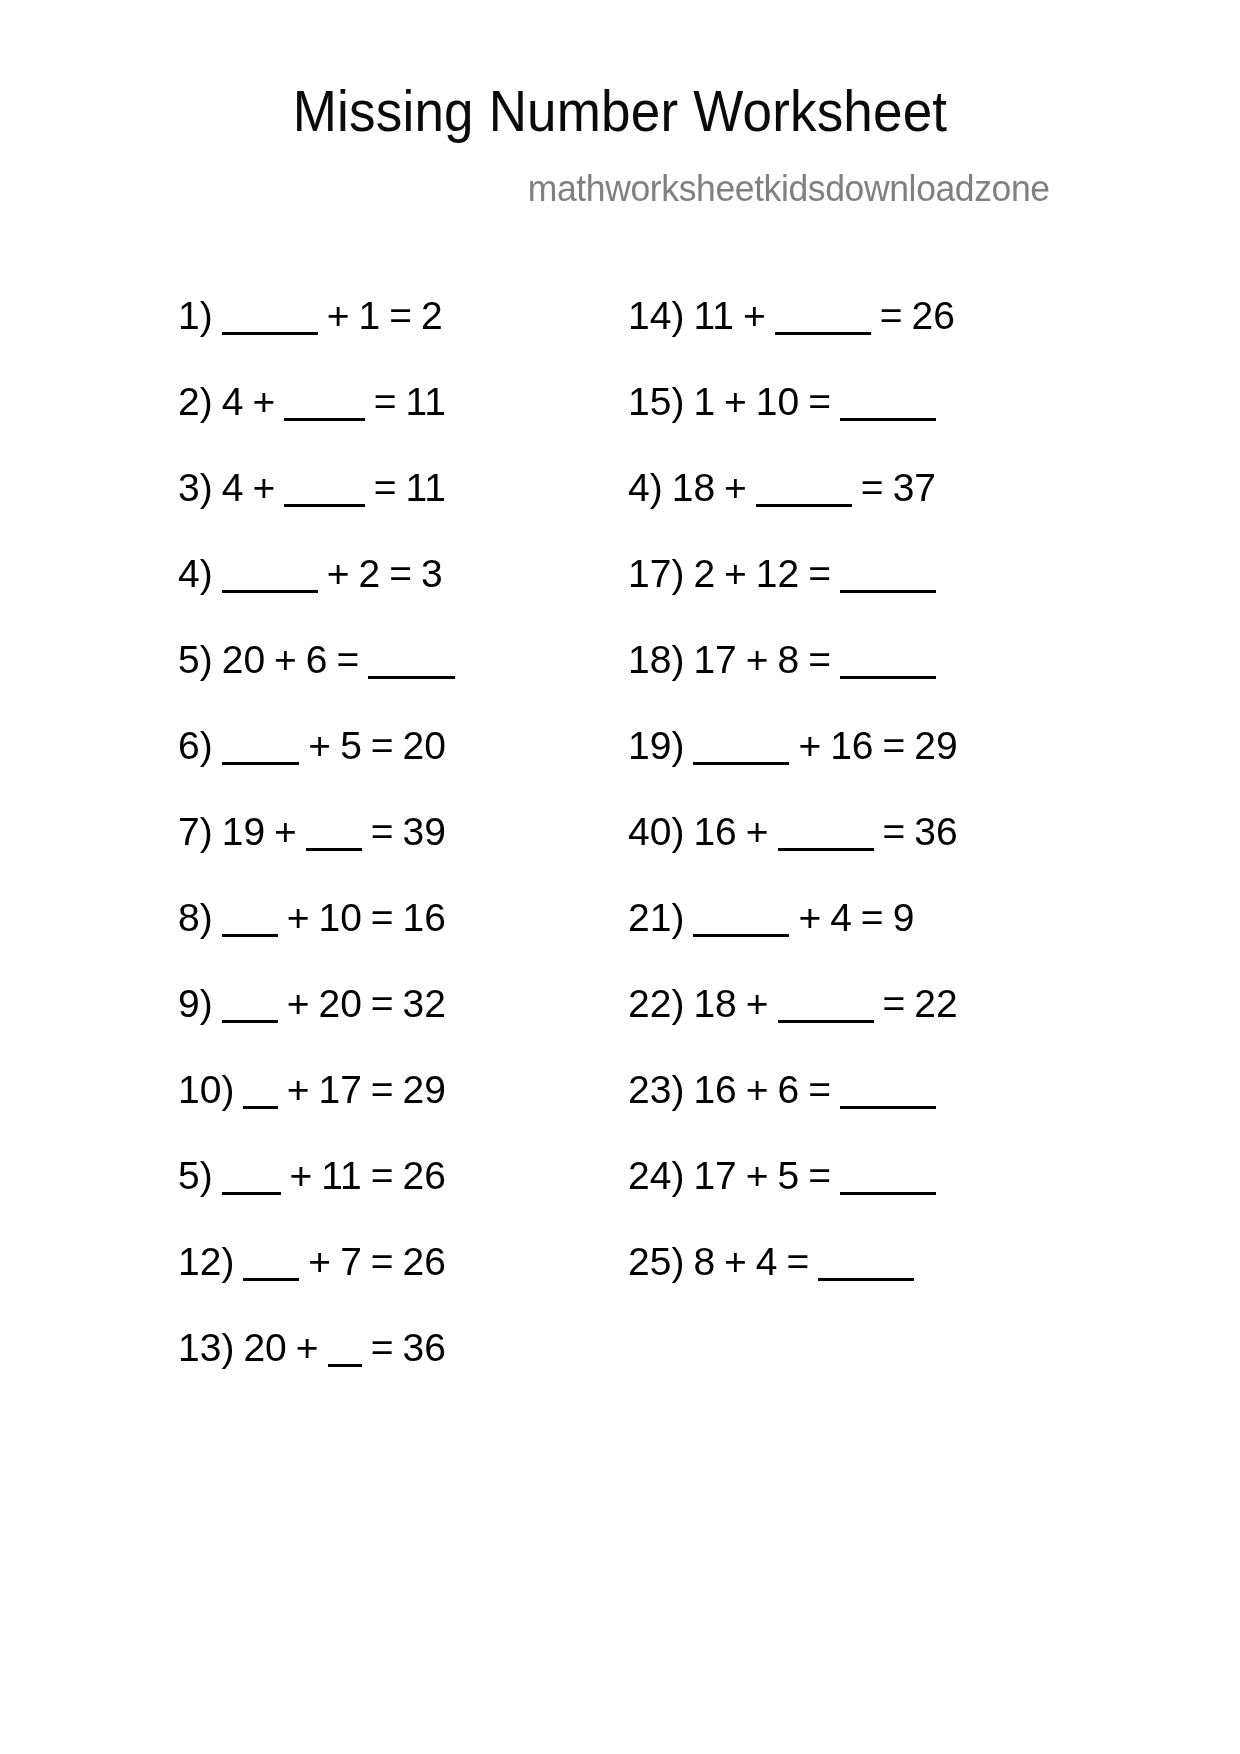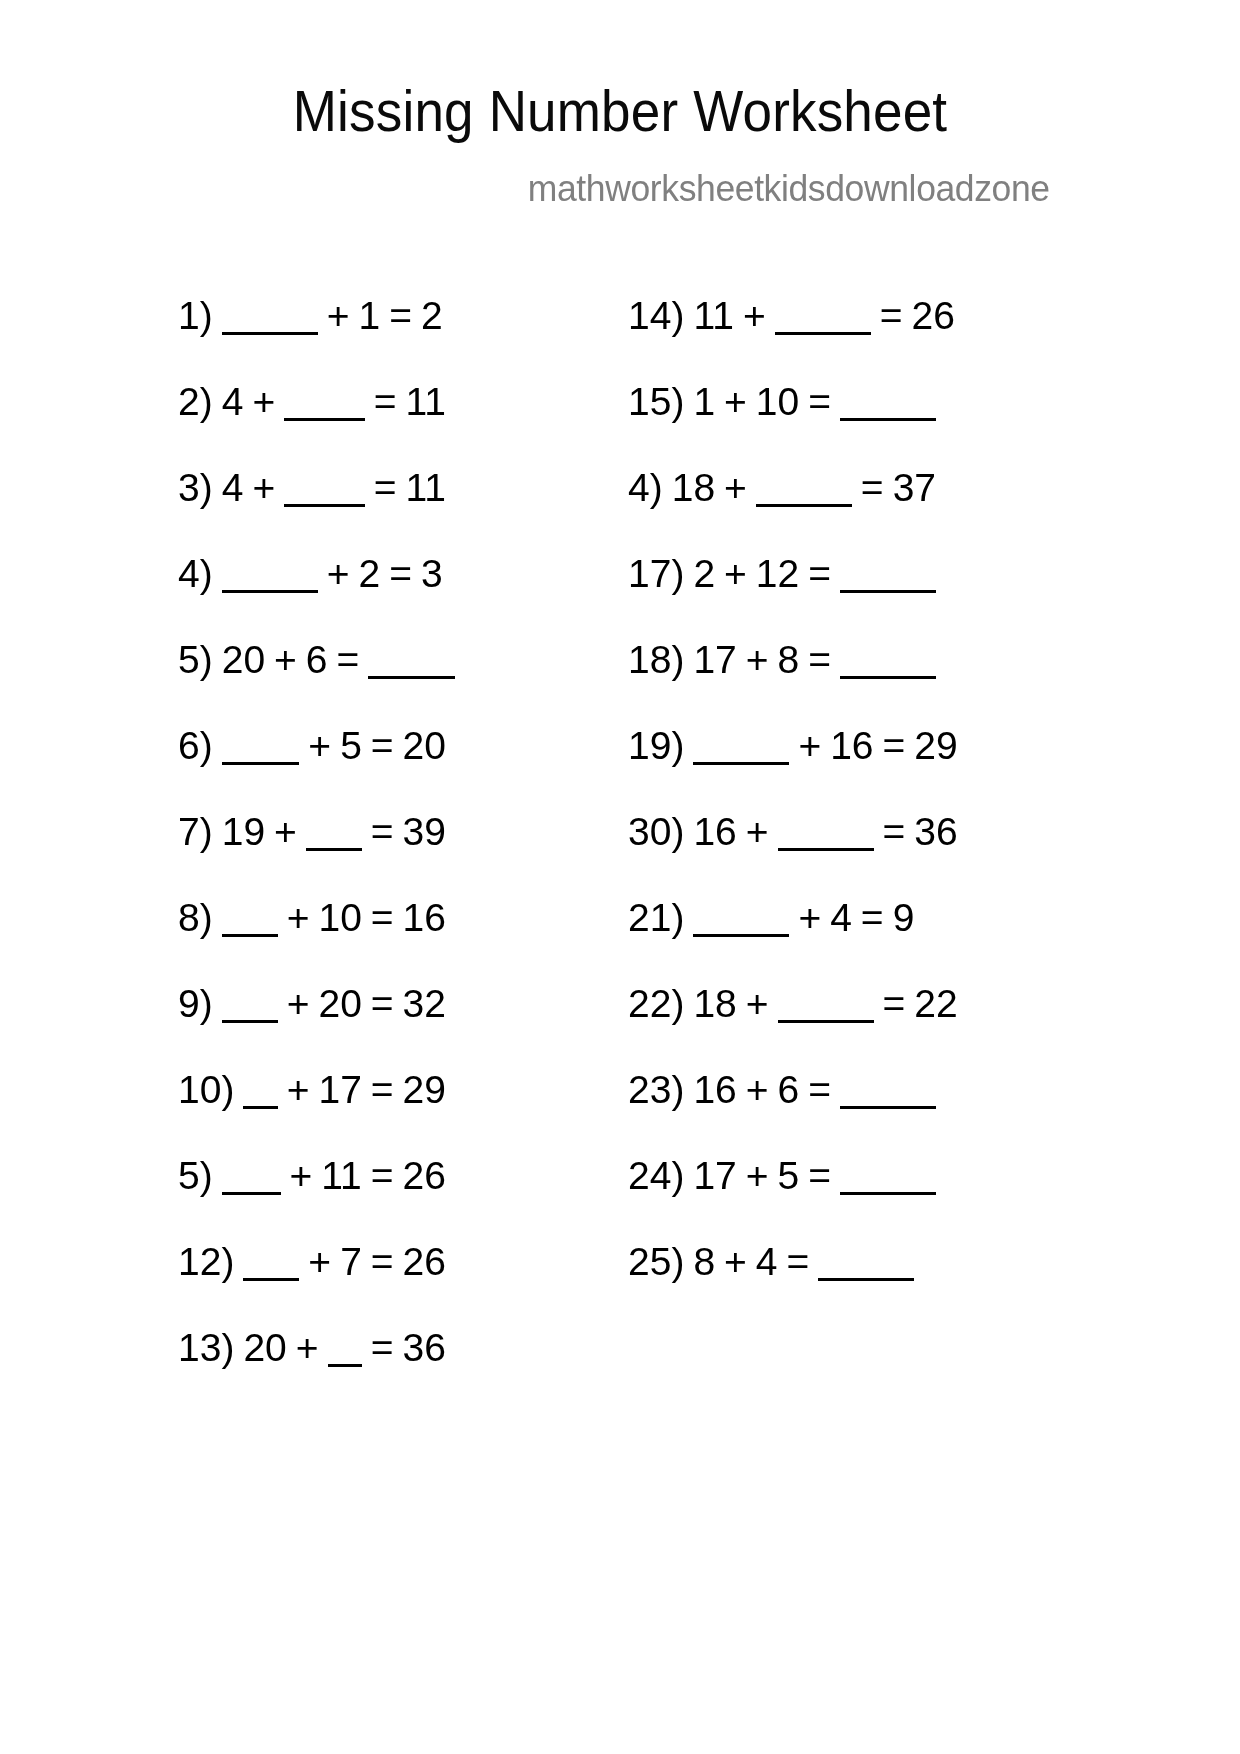--- a/index.html
+++ b/index.html
@@ -279,21 +279,21 @@
         </div>
         <div class="problem">
           <span class="prob-number">19)</span>
           <span class="prob-blank"></span>
           <span class="prob-op">+</span>
           <span class="prob-term">16</span>
           <span class="prob-eq">=</span>
           <span class="prob-term">29</span>
         </div>
         <div class="problem">
-          <span class="prob-number">30)</span>
+          <span class="prob-number">40)</span>
           <span class="prob-term">16</span>
           <span class="prob-op">+</span>
           <span class="prob-blank"></span>
           <span class="prob-eq">=</span>
           <span class="prob-term">36</span>
         </div>
         <div class="problem">
           <span class="prob-number">21)</span>
           <span class="prob-blank"></span>
           <span class="prob-op">+</span>

